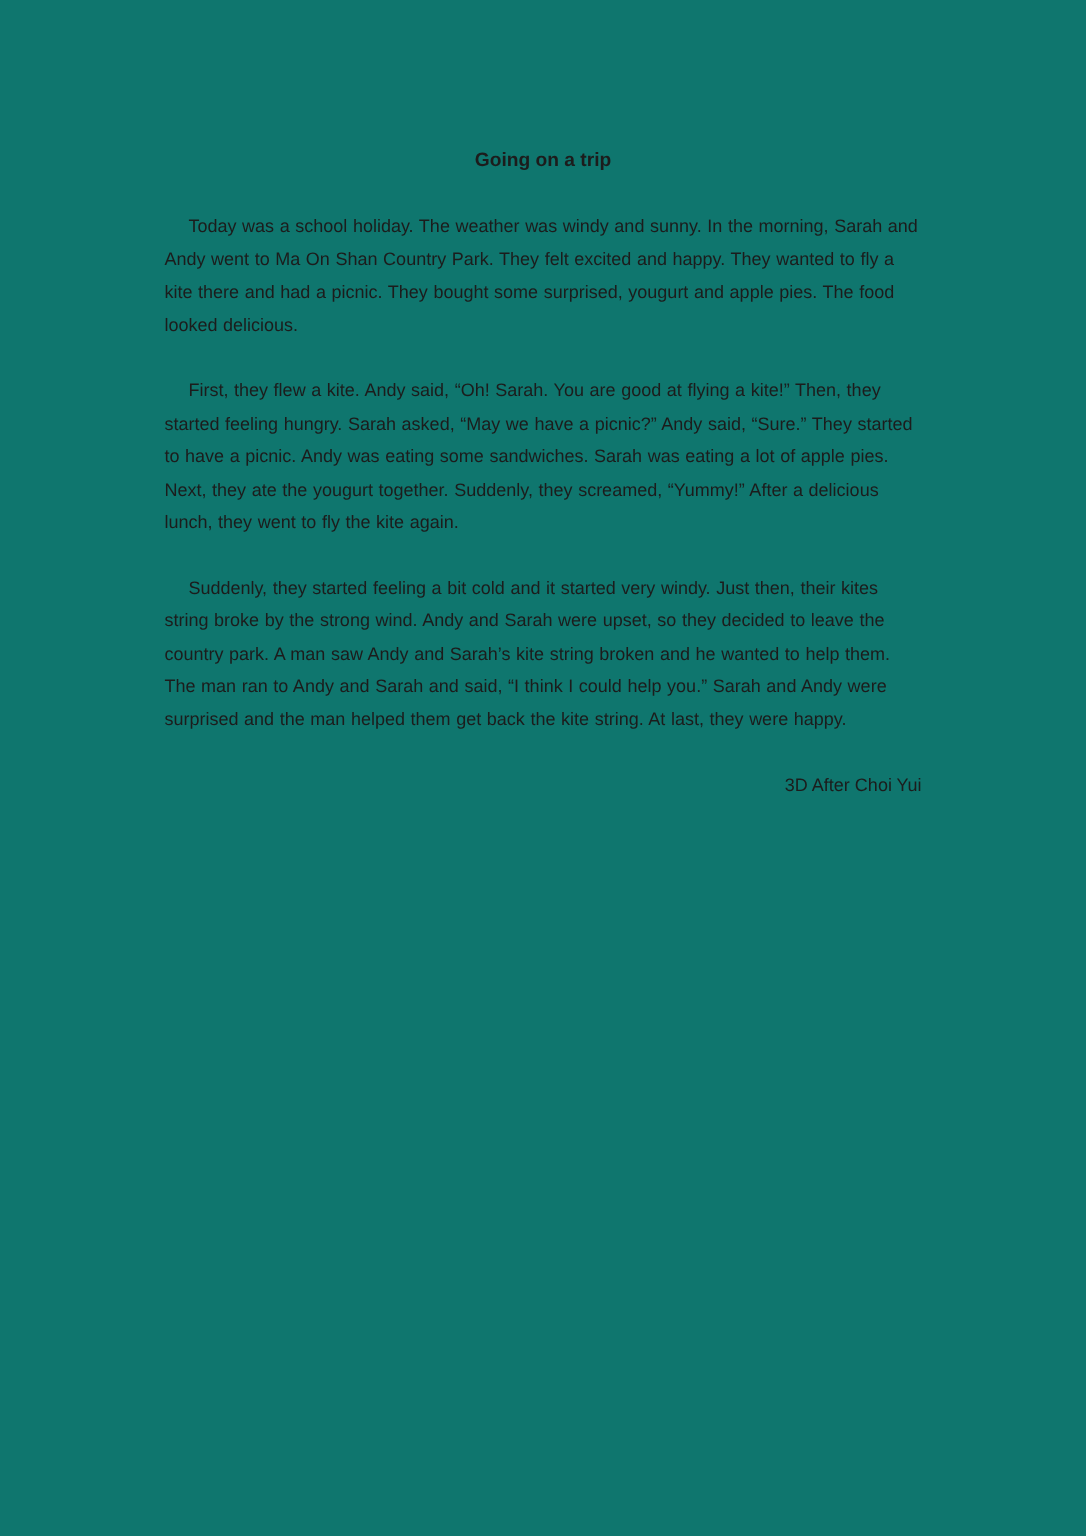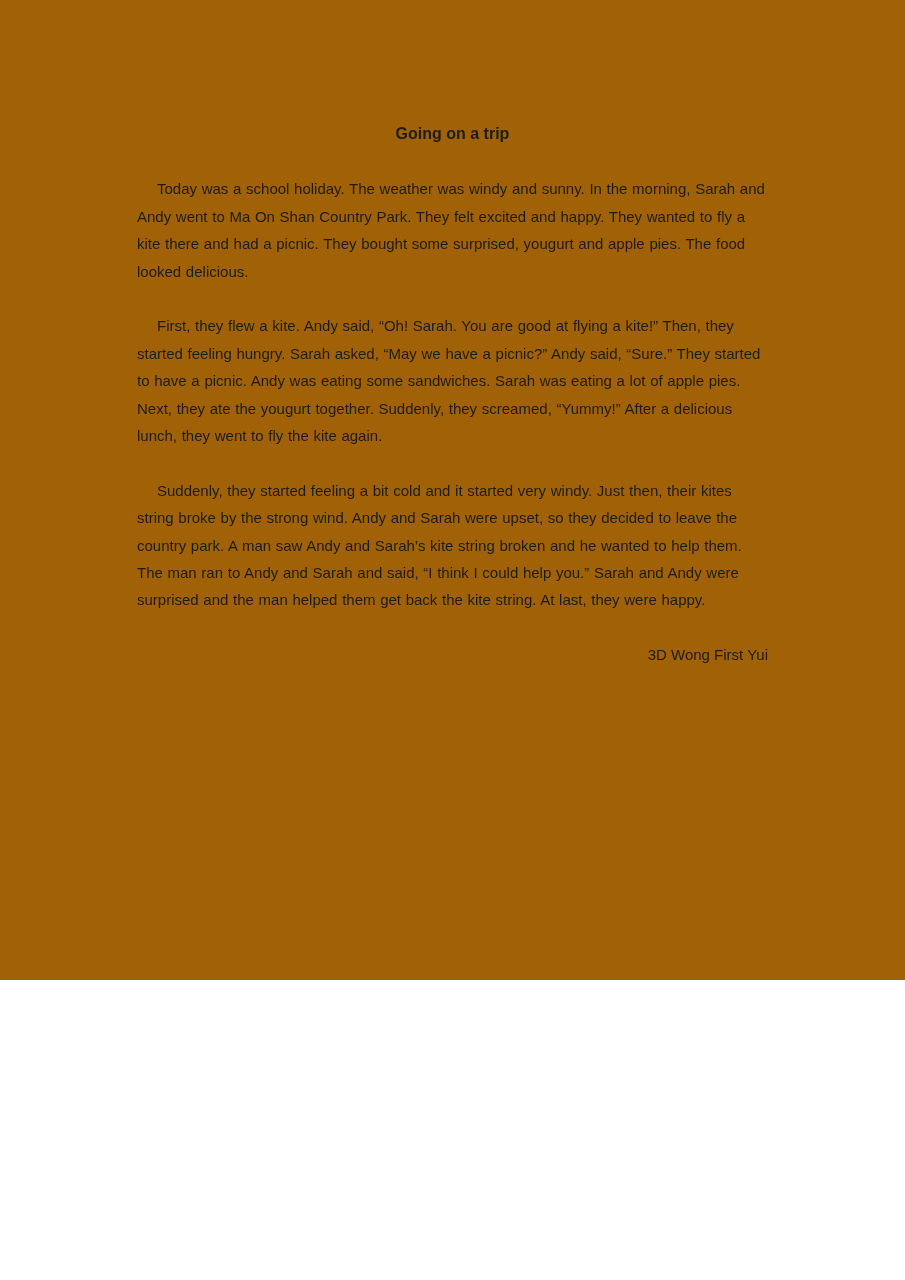--- a/index.html
+++ b/index.html
@@ -3,22 +3,22 @@
 <meta charset="utf-8">
 <style>
   html, body {
     margin: 0;
     padding: 0;
     background: #ffffff;
   }
   .page {
     position: relative;
     width: 905px;
-    height: 980px;
-    background: #a16207;
+    height: 1280px;
+    background: #0f766e;
     font-family: "Liberation Sans", sans-serif;
     color: #1c1c1c;
     overflow: hidden;
     box-sizing: border-box;
   }
   .content {
     position: absolute;
     left: 137px;
     top: 120px;
     width: 631px;
@@ -47,15 +47,15 @@
 </style>
 </head>
 <body>
 
 <div class="page">
   <div class="content">
     <h1 class="essay-title">Going on a trip</h1>
     <p class="essay-paragraph">Today was a school holiday. The weather was windy and sunny. In the morning, Sarah and Andy went to Ma On Shan Country Park. They felt excited and happy. They wanted to fly a kite there and had a picnic. They bought some surprised, yougurt and apple pies. The food looked delicious.</p>
     <p class="essay-paragraph">First, they flew a kite. Andy said, “Oh! Sarah. You are good at flying a kite!” Then, they started feeling hungry. Sarah asked, “May we have a picnic?” Andy said, “Sure.” They started to have a picnic. Andy was eating some sandwiches. Sarah was eating a lot of apple pies. Next, they ate the yougurt together. Suddenly, they screamed, “Yummy!” After a delicious lunch, they went to fly the kite again.</p>
     <p class="essay-paragraph">Suddenly, they started feeling a bit cold and it started very windy. Just then, their kites string broke by the strong wind. Andy and Sarah were upset, so they decided to leave the country park. A man saw Andy and Sarah’s kite string broken and he wanted to help them. The man ran to Andy and Sarah and said, “I think I could help you.” Sarah and Andy were surprised and the man helped them get back the kite string. At last, they were happy.</p>
-    <p class="essay-signature">3D Wong First Yui</p>
+    <p class="essay-signature">3D After Choi Yui</p>
   </div>
 </div>
 
 </body></html>

